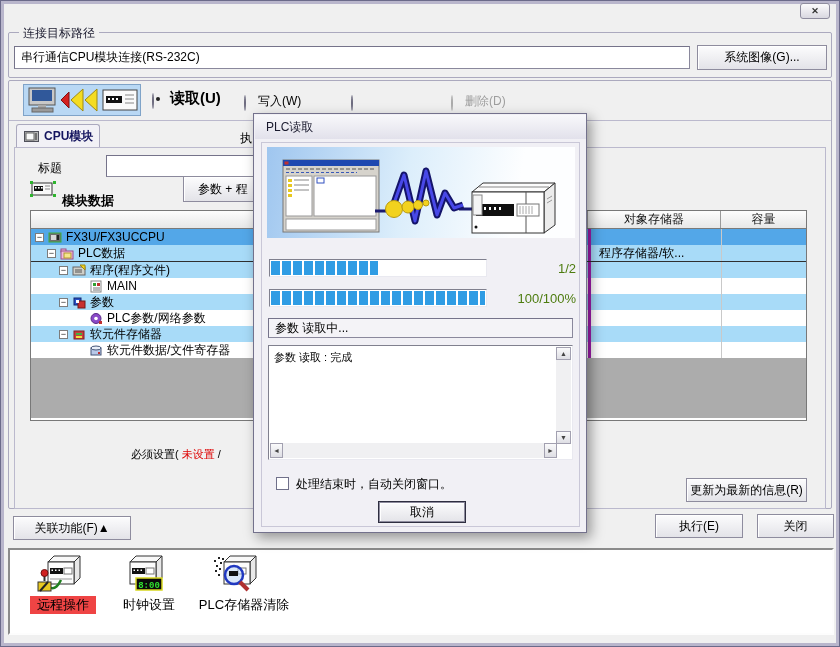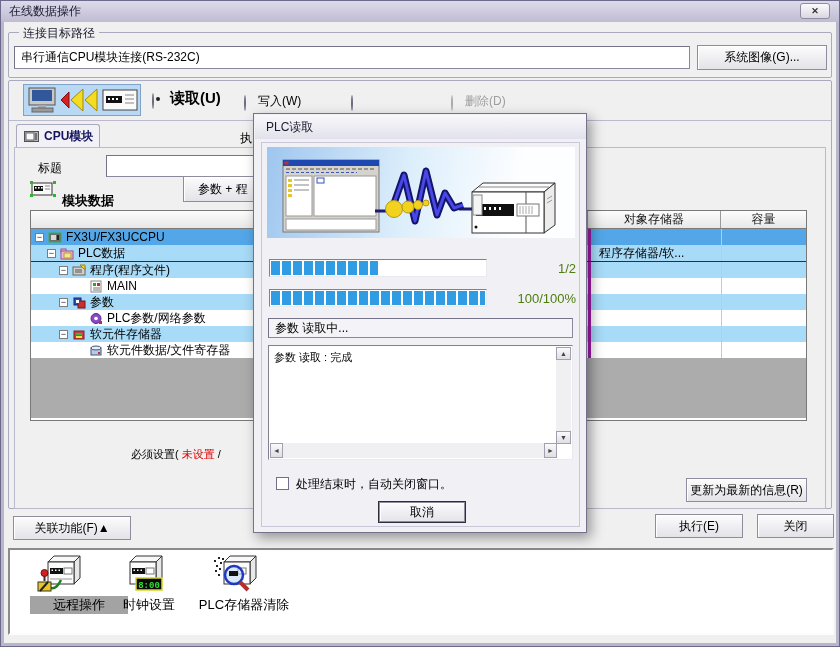--- a/index.html
+++ b/index.html
@@ -88,23 +88,20 @@
     box-shadow: inset 0 0 0 1px #8E8C9E, inset 2px 2px 0 #FFFFFF;
     background:linear-gradient(#FCFCFD,#E3E3E8);display:flex;align-items:center;justify-content:center;}
   .hline{background:#BBB9CD;height:1px;}
 </style>
 </head>
 <body>
 
 <div id="window">
 
   
-  <div class="abs titlebar">
-    <span class="t">在线数据操作</span>
-  </div>
   <div class="abs closebtn">✕</div>
 
   
   <div class="abs group" style="left:8px;top:32px;width:824px;height:46px;">
     <span class="glabel">连接目标路径</span>
   </div>
   <div class="abs sunken" style="left:14px;top:46px;width:676px;height:23px;">
     <span>串行通信CPU模块连接(RS-232C)</span>
   </div>
   <div class="abs btn" style="left:697px;top:45px;width:130px;height:25px;">系统图像(G)...</div>
@@ -326,21 +323,21 @@
       <rect x="19" y="17.5" width="1.5" height="1.5" fill="#fff"></rect>
       <rect x="22.5" y="17.5" width="1.5" height="1.5" fill="#fff"></rect>
     <rect x="28" y="16" width="8" height="6" fill="#fff" stroke="#777"></rect>
     <line x1="14" y1="27" x2="36" y2="27" stroke="#999"></line>
     <path d="M13,35 C 19,39 23,32 25,28" stroke="#208020" stroke-width="2.5" fill="none"></path>
     <rect x="2" y="30" width="13" height="9" fill="#E8C820" stroke="#333"></rect>
     <line x1="4" y1="39" x2="12" y2="30" stroke="#222" stroke-width="2"></line>
     <line x1="8.5" y1="29" x2="8.5" y2="23" stroke="#333" stroke-width="2"></line>
     <circle cx="8.5" cy="21" r="3.5" fill="#D02020" stroke="#701010"></circle>
   </svg>
-  <div class="shortcut-label" style="left:30px;top:596px;width:98px;background:#a3a3a3;">远程操作</div>
+  <div class="shortcut-label" style="left:30px;top:596px;width:66px;background:#ef4444;">远程操作</div>
 
   <svg class="abs" style="left:122px;top:552px;" width="46" height="42" viewBox="0 0 46 42">
     <polygon points="8,10 14,4 40,4 34,10" fill="#F8F8F8" stroke="#333"></polygon>
     <polygon points="34,10 40,4 40,26 34,32" fill="#E8E8E8" stroke="#333"></polygon>
     <rect x="8" y="10" width="26" height="22" fill="#FCFCFC" stroke="#333"></rect>
     <rect x="10" y="16" width="13" height="6" fill="#111"></rect>
     <rect x="11.5" y="17.5" width="1.5" height="1.5" fill="#fff"></rect>
       <rect x="15" y="17.5" width="1.5" height="1.5" fill="#fff"></rect>
       <rect x="18.5" y="17.5" width="1.5" height="1.5" fill="#fff"></rect>
     <rect x="24" y="16" width="8" height="6" fill="#fff" stroke="#777"></rect>

